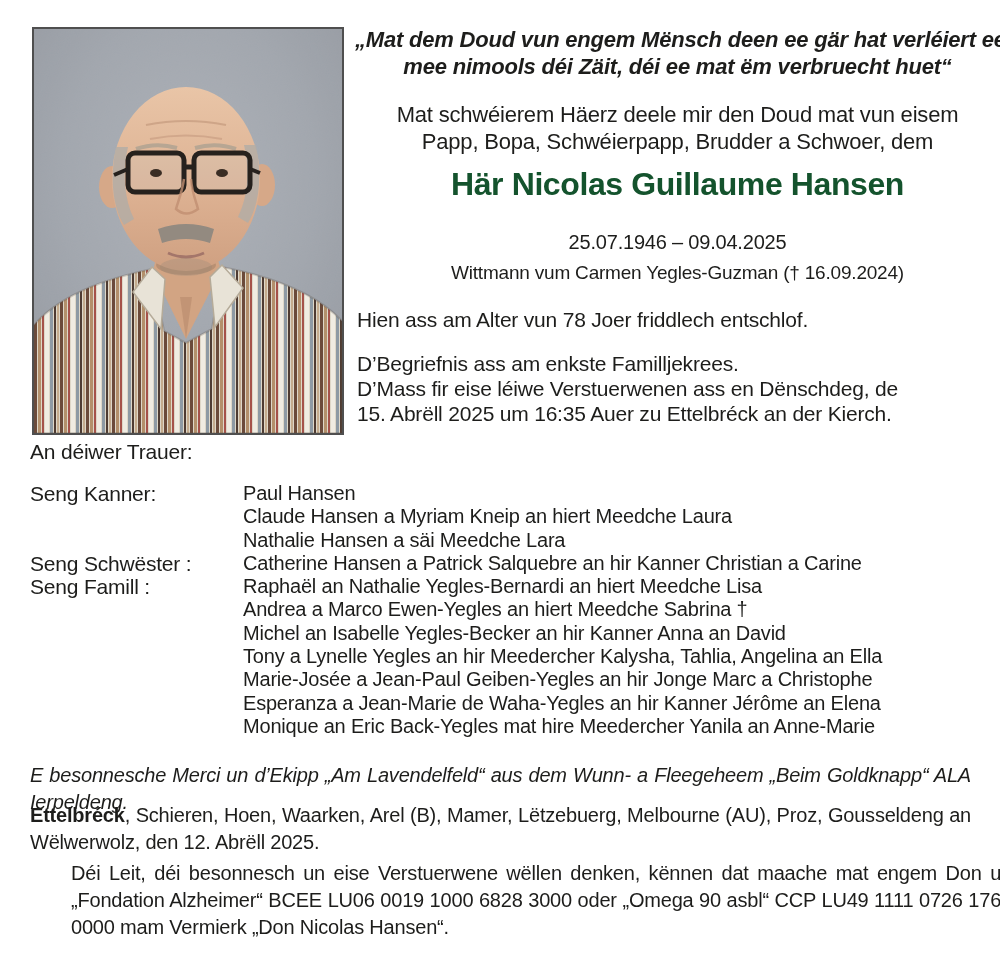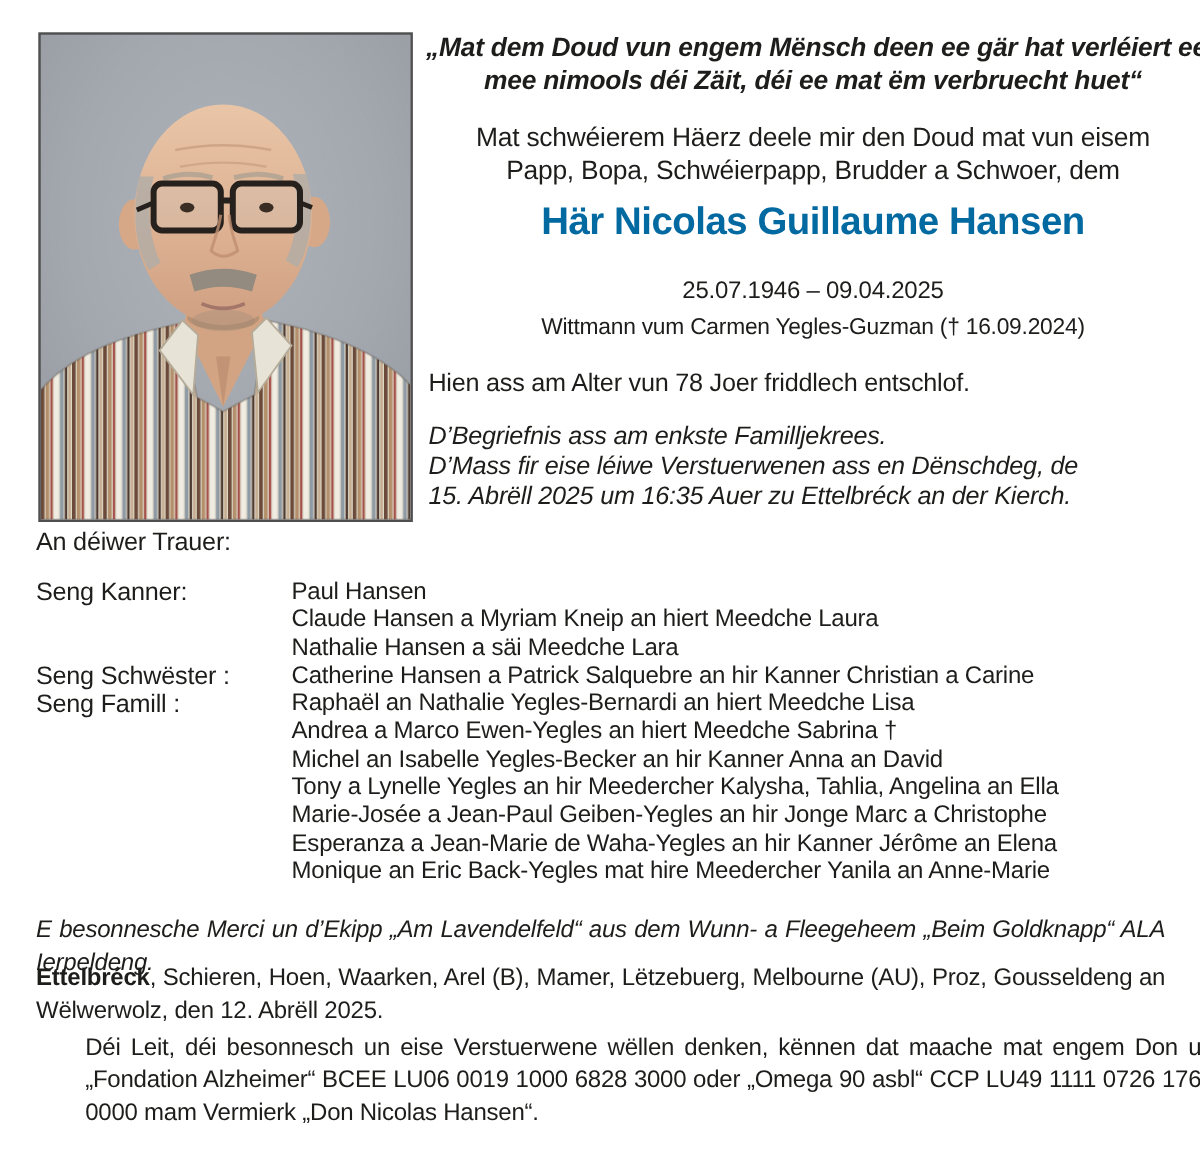--- a/index.html
+++ b/index.html
@@ -5,25 +5,25 @@
   html,body{margin:0;padding:0;background:#ffffff;}
   .page{
     position:relative;width:1000px;height:960px;background:#ffffff;
     font-family:"Liberation Sans","DejaVu Sans",sans-serif;
     color:#1d1d1b;letter-spacing:-0.2px;overflow:hidden;
   }
   
   .rcol{position:absolute;left:355px;width:645px;text-align:center;white-space:nowrap;}
   .quote{font-style:italic;font-size:22px;line-height:27px;font-weight:bold;}
   .intro{font-size:22px;line-height:27px;}
-  .deceased{font-size:32px;font-weight:bold;color:#0369a1;letter-spacing:-0.4px;}
+  .deceased{font-size:32px;font-weight:bold;color:#14532d;letter-spacing:-0.4px;}
   .dates{font-size:20px;}
   .widower{font-size:19px;}
   .leftline{position:absolute;left:357px;font-size:21px;white-space:nowrap;}
-  .funeral{position:absolute;left:357px;font-size:21px;line-height:25px;white-space:nowrap;font-style:italic;}
+  .funeral{position:absolute;left:357px;font-size:21px;line-height:25px;white-space:nowrap;}
   .trauer{position:absolute;left:30px;font-size:21px;white-space:nowrap;}
   .family{position:absolute;left:0;top:482px;width:840px;}
   .frow{position:relative;height:23.3px;}
   .flabel{position:absolute;left:30px;font-size:21px;white-space:nowrap;}
   .fvalue{position:absolute;left:243px;font-size:20px;white-space:nowrap;text-align:center;}
   .para{position:absolute;left:30px;width:941px;font-size:20px;line-height:27px;text-align:justify;}
   .para .b{font-weight:bold;}
   .photo{
     position:absolute;left:32px;top:27px;width:308px;height:404px;
     border:2px solid #4f4f4f;box-sizing:content-box;background:#a7abb1;

